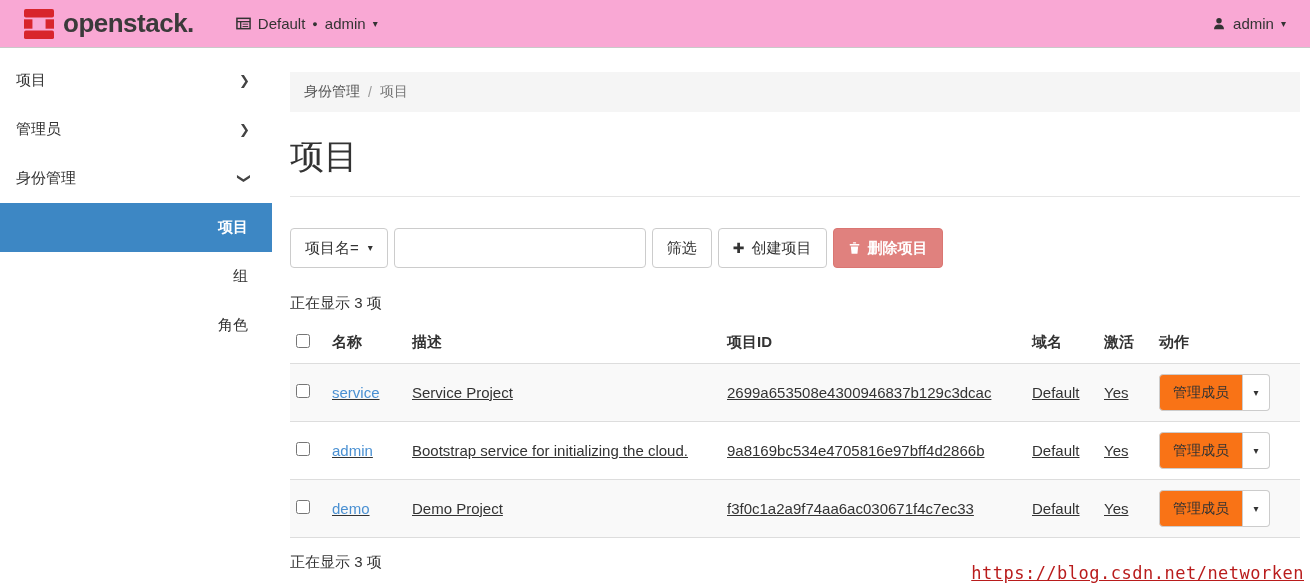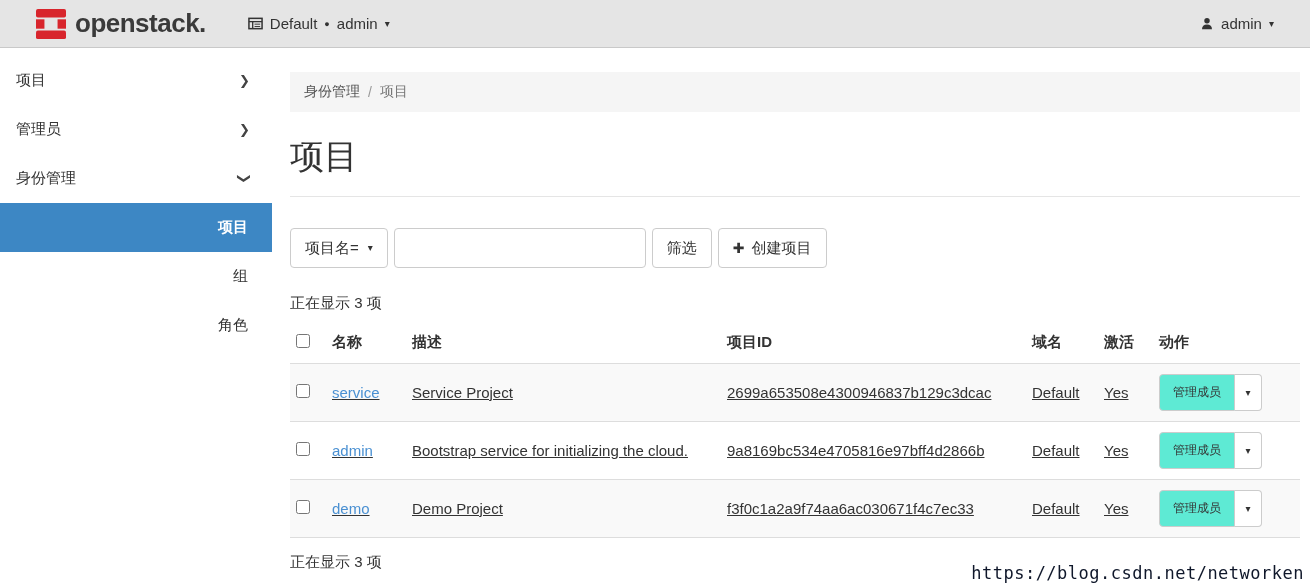--- a/index.html
+++ b/index.html
@@ -1,22 +1,22 @@
 <!DOCTYPE html>
 <html><head>
 <meta charset="utf-8">
 <style>
   * { margin:0; padding:0; box-sizing:border-box; }
   html,body { width:1310px; height:588px; overflow:hidden; background:#fff;
               font-family:"Liberation Sans","DejaVu Sans",sans-serif; color:#333; }
   .app { position:relative; width:1310px; height:588px; }
 
   
-  .topbar { height:48px; background:#e5e5e5; border-bottom:1px solid #c9c9c9;
-            display:flex; align-items:center; padding:0 36px; }
+  .topbar { height:48px; background:#f9a8d4; border-bottom:1px solid #c9c9c9;
+            display:flex; align-items:center; padding:0 24px; }
   .brand { display:flex; align-items:center; gap:9px; }
   .brand-text { font-size:26px; font-weight:bold; color:#3a3a3a; letter-spacing:-0.5px; }
   .context { display:flex; align-items:center; gap:7px; margin-left:42px; font-size:15px; color:#333; cursor:pointer; }
   .context .dot { font-size:9px; }
   .caret { font-size:10px; color:#333; line-height:1; }
   .spacer { flex:1; }
   .usermenu { display:flex; align-items:center; gap:7px; font-size:15px; cursor:pointer; }
 
   
   .body { display:flex; height:473px; }
@@ -60,29 +60,29 @@
   table.projects td { font-size:15px; padding:10px 6px; height:58px; vertical-align:middle; }
   table.projects tbody tr { border-top:1px solid #ddd;text-decoration:underline; }
   table.projects tbody tr:nth-child(odd) { background:#f9f9f9; }
   table.projects tbody { border-bottom:1px solid #ddd; }
   col.c-check { width:36px; } col.c-name { width:80px; } col.c-desc { width:315px; }
   col.c-id { width:305px; } col.c-domain { width:72px; } col.c-active { width:55px; } col.c-action { width:auto; }
   .link { color:#4a90d2; text-decoration:none; cursor:pointer; }
   input[type=checkbox] { width:14px; height:14px; cursor:pointer; }
 
   .split-btn { display:inline-flex; height:37px; }
-  .split-main { background:#5eead4; border:1px solid #ccc; border-radius:4px 0 0 4px;
-                font-size:12px; padding:0 13px; display:flex; align-items:center; cursor:pointer; }
+  .split-main { background:#f97316; border:1px solid #ccc; border-radius:4px 0 0 4px;
+                font-size:14px; padding:0 13px; display:flex; align-items:center; cursor:pointer; }
   .split-caret { background:#fff; border:1px solid #ccc; border-left:none; border-radius:0 4px 4px 0;
                  width:27px; display:flex; align-items:center; justify-content:center; cursor:pointer; }
 
   .footer-count { margin-top:15px; font-size:15px; color:#333; }
 
   .watermark { position:absolute; right:6px; bottom:5px; font-family:"DejaVu Sans Mono",monospace;
-               font-size:17px; color:#0f172a; letter-spacing:0.5px; pointer-events:none; }
+               font-size:17px; color:#b91c1c; letter-spacing:0.5px; pointer-events:none;text-decoration:underline; }
 </style>
 </head>
 <body>
 
 <div class="app">
 
   <header class="topbar">
     <div class="brand">
       <svg width="30" height="30" viewBox="0 0 32 32">
         <rect x="0" y="0" width="32" height="9" rx="2" fill="#d8252c"></rect>
@@ -161,20 +161,28 @@
           <span>项目名=</span>
           <span class="caret">▾</span>
         </button>
         <input class="filter-input" type="text" value="" style="">
         <button class="btn">
           <span>筛选</span>
         </button>
         <button class="btn">
           <span class="plus-ico">✚</span>
           <span>创建项目</span>
+        </button>
+        <button class="btn btn-danger">
+          <svg width="13" height="14" viewBox="0 0 16 16" fill="#fff">
+            <rect x="6" y="1" width="4" height="1.6" rx="0.5"></rect>
+            <rect x="2" y="3.2" width="12" height="1.7" rx="0.5"></rect>
+            <path d="M3.5 6h9l-.9 9h-7.2z"></path>
+          </svg>
+          <span>删除项目</span>
         </button>
       </div>
 
       <div class="count-line">正在显示 3 项</div>
 
       <table class="projects">
         <colgroup>
           <col class="c-check">
             <col class="c-name">
             <col class="c-desc">

